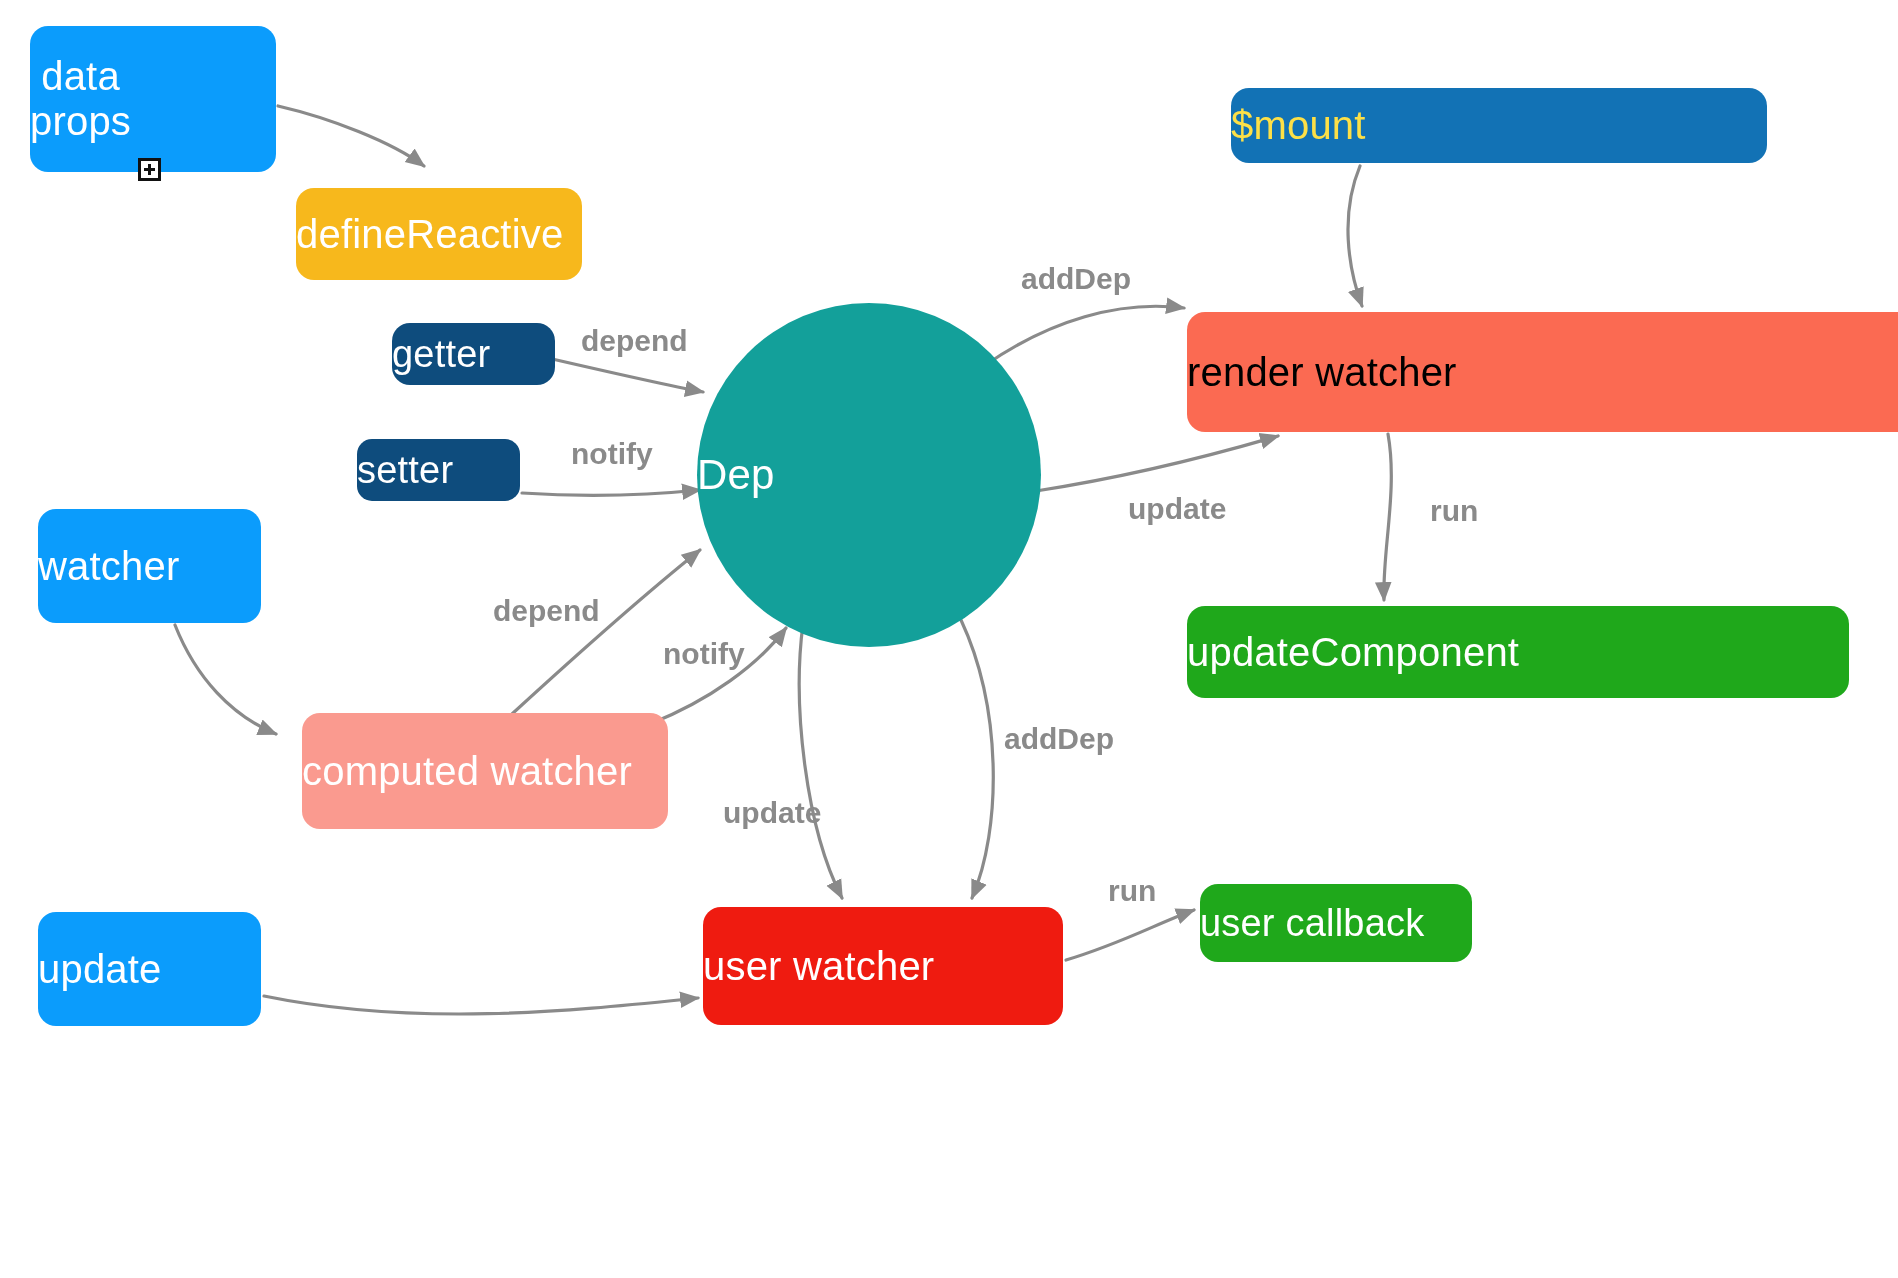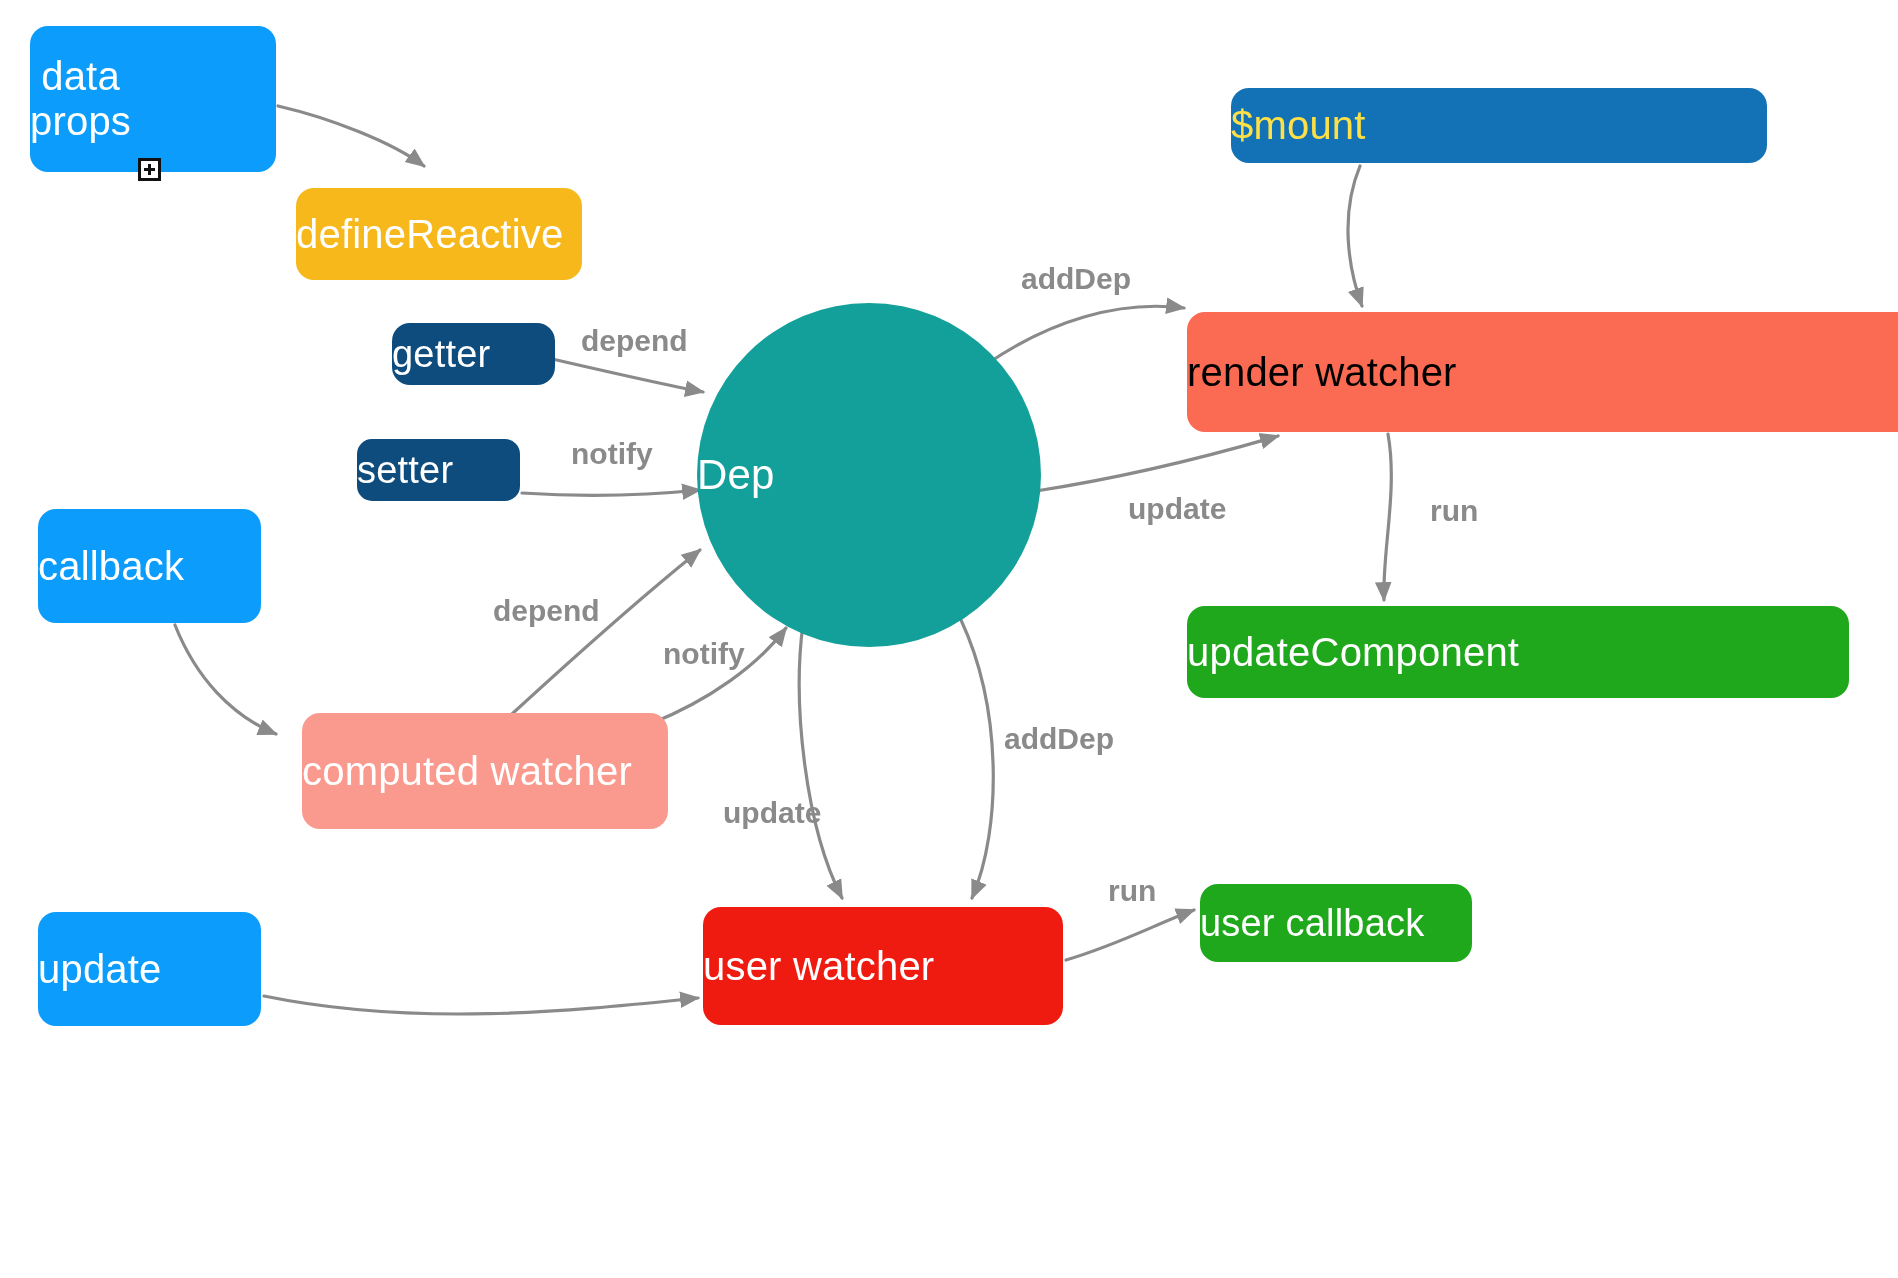--- a/index.html
+++ b/index.html
@@ -102,21 +102,21 @@
         <path d="M 1066,960 C 1120,944 1156,924 1194,910" fill="none" stroke="#8a8a8a" stroke-width="3.2" stroke-linecap="round" marker-end="url(#arrowhead)"></path>
       </g>
   </svg>
 
   <div id="node-layer">
       <div class="node" style="left: 30px; top: 26px; width: 246px; height: 146px; background: rgb(11, 156, 252); color: rgb(255, 255, 255); font-size: 40px;"><span>data
 props</span></div>
       <div class="node" style="left: 296px; top: 188px; width: 286px; height: 92px; background: rgb(247, 184, 28); color: rgb(255, 255, 255); font-size: 40px;"><span>defineReactive</span></div>
       <div class="node" style="left: 357px; top: 323px; width: 163px; height: 62px; background: rgb(14, 76, 125); color: rgb(255, 255, 255); font-size: 38px; margin-left: 35px;"><span>getter</span></div>
       <div class="node" style="left: 357px; top: 439px; width: 163px; height: 62px; background: rgb(14, 76, 125); color: rgb(255, 255, 255); font-size: 38px; border-radius: 15px;"><span>setter</span></div>
-      <div class="node" style="left: 38px; top: 509px; width: 223px; height: 114px; background: rgb(11, 156, 252); color: rgb(255, 255, 255); font-size: 40px;"><span>callback</span></div>
+      <div class="node" style="left: 38px; top: 509px; width: 223px; height: 114px; background: rgb(11, 156, 252); color: rgb(255, 255, 255); font-size: 40px;"><span>watcher</span></div>
       <div class="node" style="left: 284px; top: 713px; width: 366px; height: 116px; background: rgb(250, 154, 143); color: rgb(255, 255, 255); font-size: 40px; margin-left: 18px;"><span>computed watcher</span></div>
       <div class="node" style="left: 38px; top: 912px; width: 223px; height: 114px; background: rgb(11, 156, 252); color: rgb(255, 255, 255); font-size: 40px;"><span>update</span></div>
       <div class="node circle" style="left: 697px; top: 303px; width: 344px; height: 344px; background: rgb(19, 160, 154); color: rgb(255, 255, 255); font-size: 42px;"><span>Dep</span></div>
       <div class="node" style="left: 1231px; top: 88px; width: 536px; height: 75px; background: rgb(18, 114, 181); color: #fde047; font-size: 40px;"><span>$mount</span></div>
       <div class="node" style="left: 1187px; top: 312px; width: 754px; height: 120px; background: rgb(251, 106, 82); color: #000000; font-size: 40px;"><span>render watcher</span></div>
       <div class="node" style="left: 1187px; top: 606px; width: 662px; height: 92px; background: rgb(31, 168, 27); color: rgb(255, 255, 255); font-size: 40px;"><span>updateComponent</span></div>
       <div class="node" style="left: 703px; top: 907px; width: 360px; height: 118px; background: rgb(239, 27, 16); color: rgb(255, 255, 255); font-size: 40px;"><span>user watcher</span></div>
       <div class="node" style="left: 1200px; top: 884px; width: 272px; height: 78px; background: rgb(31, 168, 27); color: rgb(255, 255, 255); font-size: 38px;"><span>user callback</span></div>
     </div>
   <div id="label-layer">

